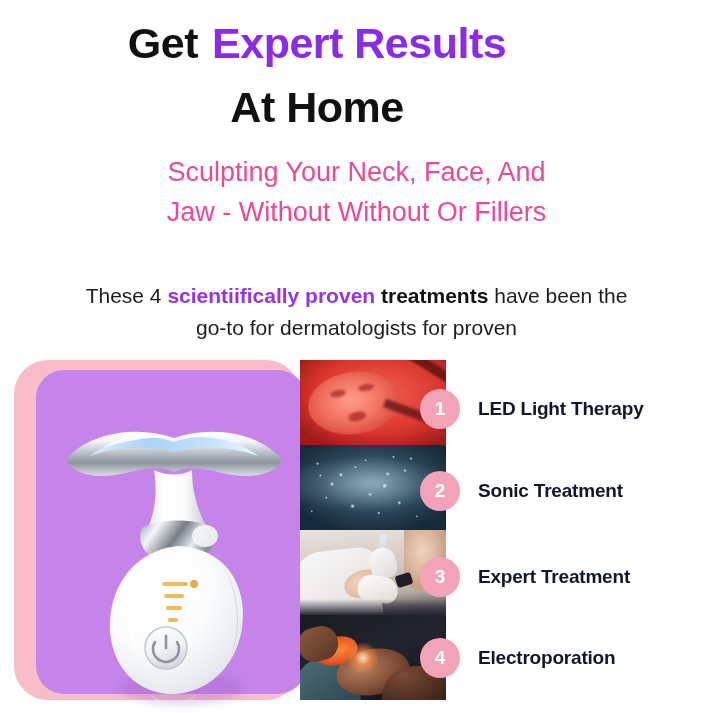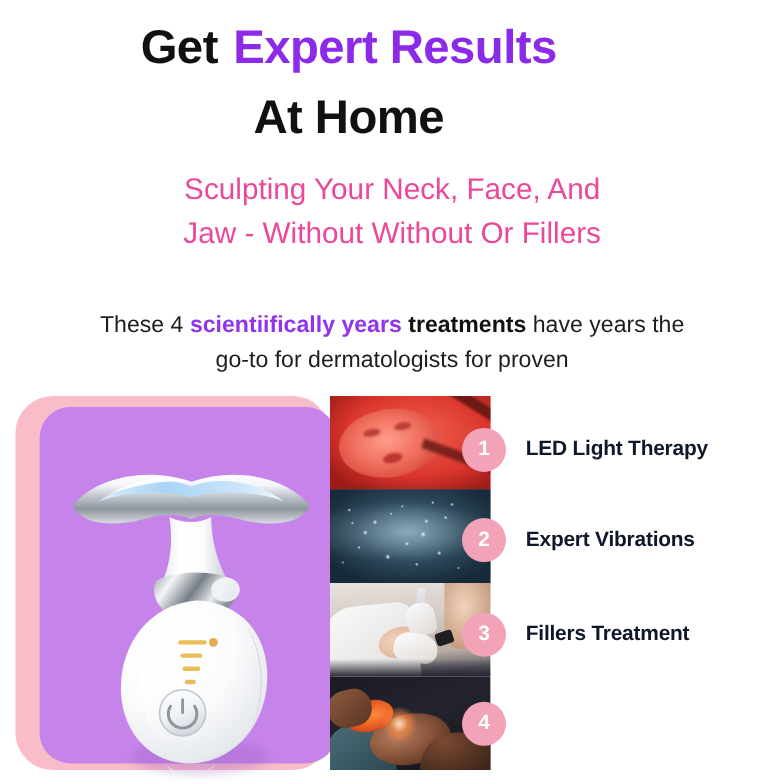--- a/index.html
+++ b/index.html
@@ -413,23 +413,23 @@
   </div>
 
   <div class="subhead">
     <div>Sculpting Your Neck, Face, And</div>
     <div>Jaw - Without Without Or Fillers</div>
   </div>
 
   <div class="proofline">
     <div>
       <span>These 4</span>
-      <span class="accent">scientiifically years</span>
+      <span class="accent">scientiifically proven</span>
       <span class="strong">treatments</span>
-      <span>have years the</span>
+      <span>have been the</span>
     </div>
     <div>go-to for dermatologists for proven</div>
   </div>
 
   <div class="lower">
 
     <div class="device-frame">
       <div class="device-card">
 
         <svg class="device-svg" viewBox="0 0 264 345">
@@ -569,28 +569,29 @@
 
     <div class="treatment-list">
 
       <div class="treatment-row" style="top: 23px;">
         <div class="badge">1</div>
         <div class="treatment-label">LED Light Therapy</div>
       </div>
 
       <div class="treatment-row" style="top: 105px;">
         <div class="badge">2</div>
-        <div class="treatment-label">Expert Vibrations</div>
+        <div class="treatment-label">Sonic Treatment</div>
       </div>
 
       <div class="treatment-row" style="top: 191px;">
         <div class="badge">3</div>
-        <div class="treatment-label">Fillers Treatment</div>
+        <div class="treatment-label">Expert Treatment</div>
       </div>
 
       <div class="treatment-row" style="top: 272px;">
         <div class="badge">4</div>
+        <div class="treatment-label">Electroporation</div>
       </div>
 
     </div>
 
   </div>
 </div>
 
 </body></html>

